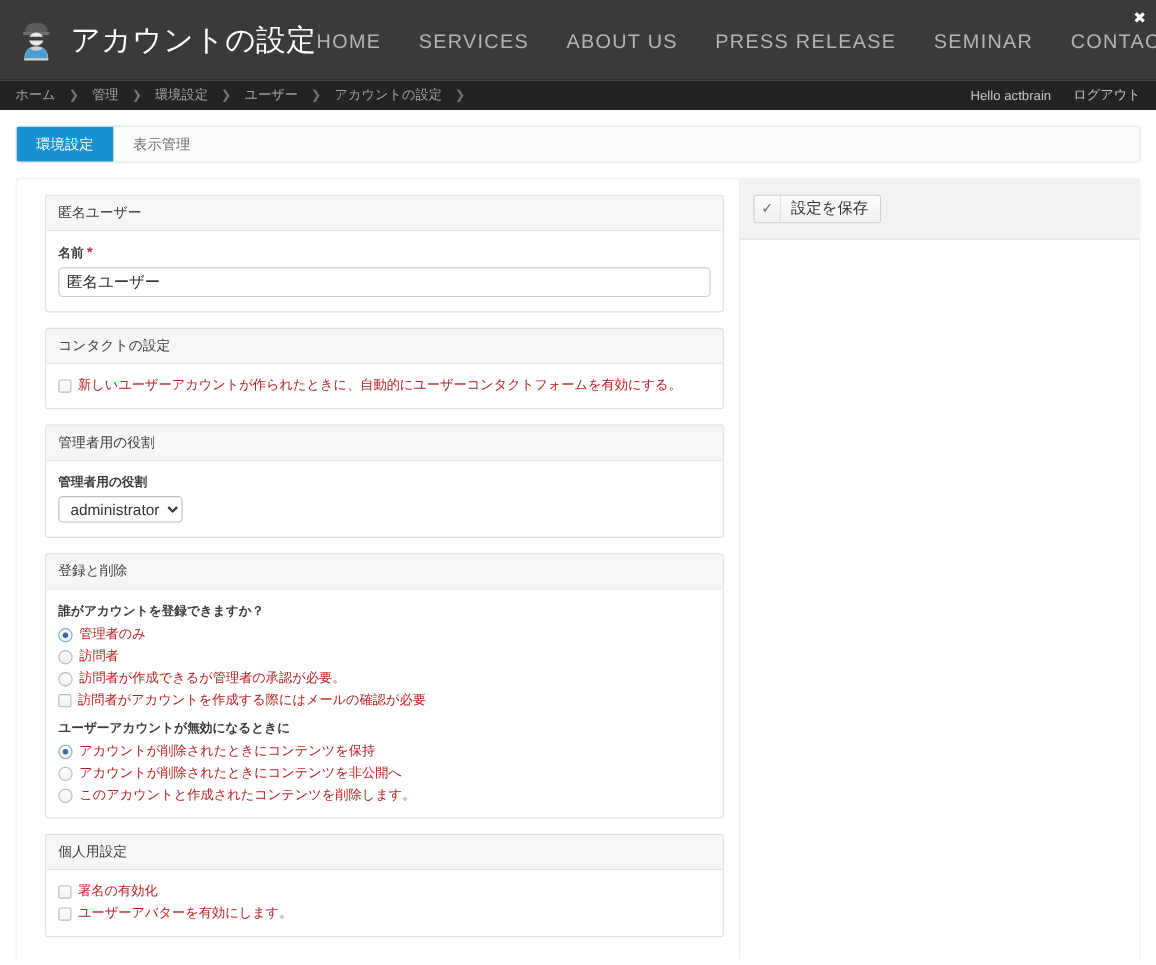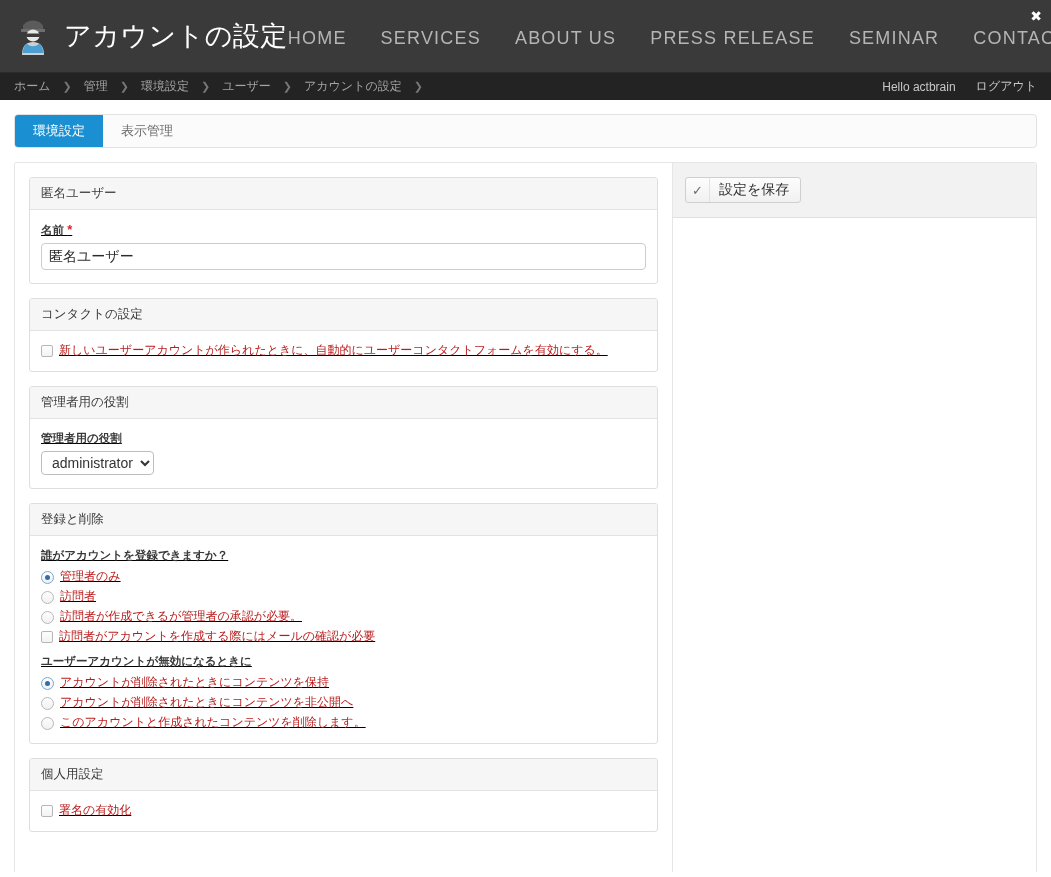--- a/index.html
+++ b/index.html
@@ -169,35 +169,35 @@
     display: flex; align-items: center; justify-content: center;
     width: 24px; height: 100%;
     color: #6b6b6b;
     font-size: 13px;
     border-right: 1px solid #e2e2e2;
   }
   .btn-save .lbl { padding: 0 11px 0 9px; white-space: nowrap; }
 
   
   fieldset.box {
-    margin: 0 0 14px 0;
+    margin: 0 0 14px 12px;
     padding: 0;
     border: 1px solid #dedede;
     border-radius: 3px;
     background: #ffffff;
   }
   .box-legend {
     background: #f6f6f6;
     border-bottom: 1px solid #e3e3e3;
     padding: 7px 11px;
     font-size: 12.5px;
     color: #3a3a3a;
     border-radius: 2px 2px 0 0;
   }
-  .box-body { padding: 12px 11px 13px 11px; text-decoration: underline; }
+  .box-body { padding: 12px 11px 13px 11px; }
 
   .field-label {
     font-size: 11.5px;
     font-weight: bold;
     color: #3a3a3a;
     margin-bottom: 5px;
     display: block;
   }
   .req { color: #d6262c; font-size: 13px; }
 
@@ -400,20 +400,24 @@
       </div>
     </fieldset>
 
     <fieldset class="box">
       <div class="box-legend">個人用設定</div>
       <div class="box-body">
         <div class="opt-row">
           <span class="ctl cb"></span>
           <span>署名の有効化</span>
         </div>
+        <div class="opt-row">
+          <span class="ctl cb"></span>
+          <span>ユーザーアバターを有効にします。</span>
+        </div>
       </div>
     </fieldset>
 
   </div>
 
   <div class="col-side">
     <div class="save-panel">
       <button class="btn-save" type="button">
         <span class="check">✓</span>
         <span class="lbl">設定を保存</span>

